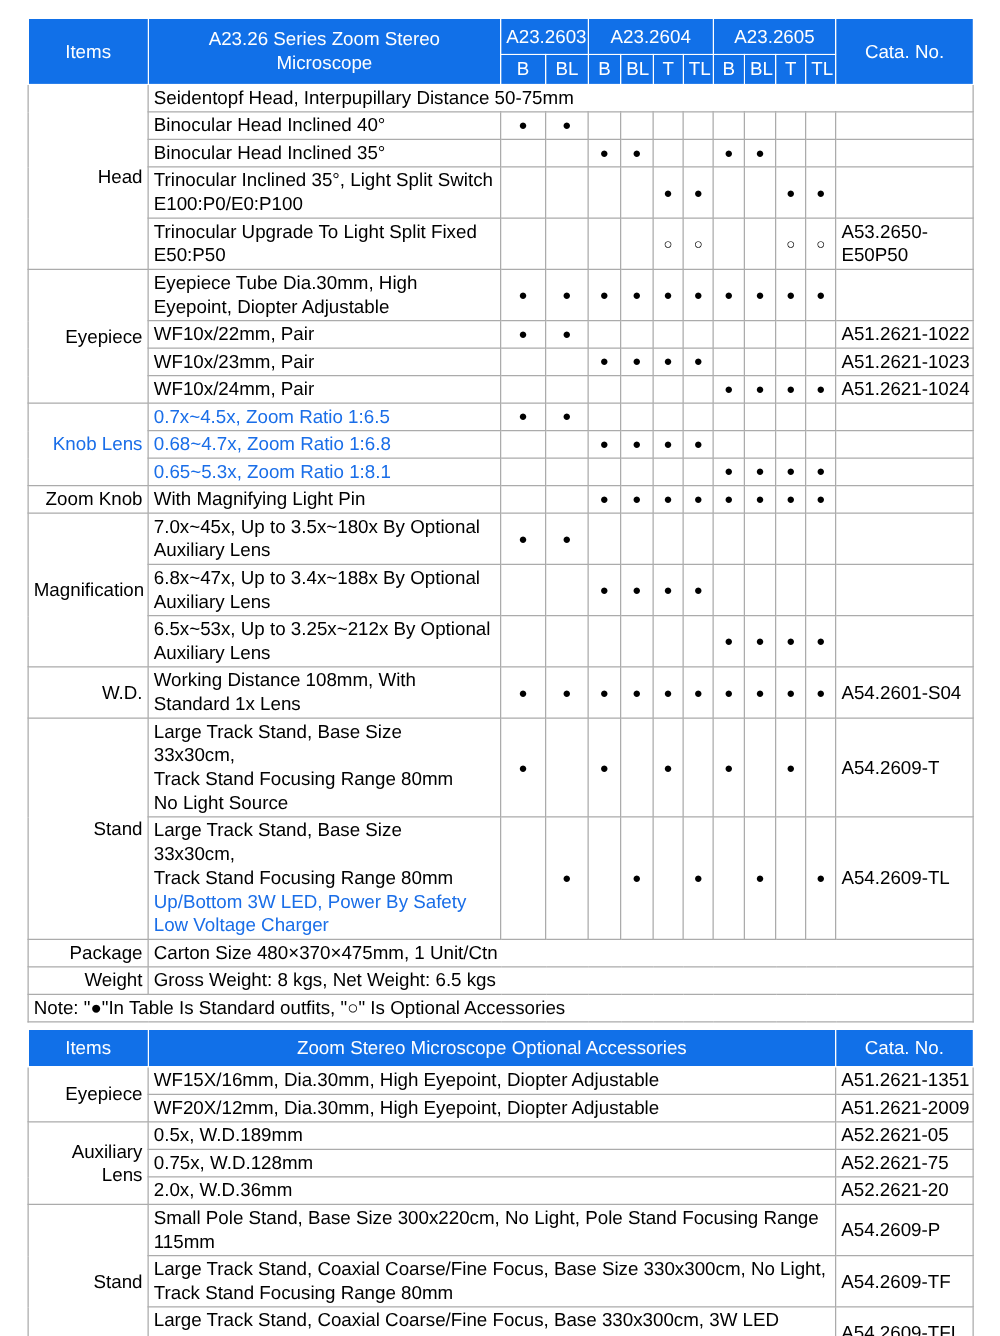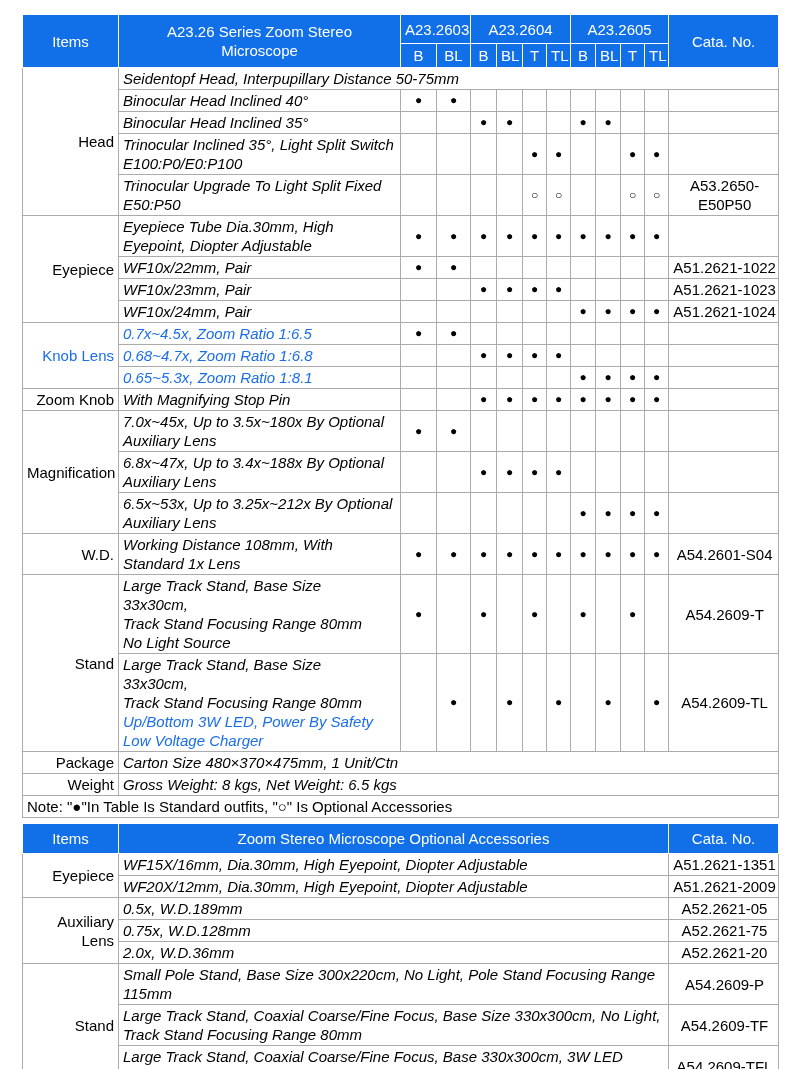--- a/index.html
+++ b/index.html
@@ -17,23 +17,23 @@
   table.t{border-collapse:collapse;table-layout:fixed;width:756px;border:1.5px solid var(--outer);}
   table.t2{margin-top:5px;}
   .t td,.t th{border:1px solid var(--grid);font-size:15px;line-height:19px;padding:1px 4px;
               vertical-align:middle;overflow:hidden;font-weight:normal;}
   .t th{background:var(--header_bg);color:var(--header_text);border-color:rgba(255,255,255,0.45);
         text-align:center;white-space:pre-line;}
   .t thead tr.r1 th{height:26px;}
   .t thead tr.r2 th{height:21px;}
   .t2 thead th{height:27px;}
   td.item{text-align:right;vertical-align:middle;}
-  td.desc{text-align:left;white-space:pre-line;font-style:italic;}
+  td.desc{text-align:left;white-space:pre-line;}
   td.mark{text-align:center;padding:0;font-size:12px;line-height:19px;}
-  td.cata{text-align:center;padding:1px 2px 1px 4px;}
+  td.cata{text-align:left;padding:1px 2px 1px 4px;}
   .blue{color:var(--link);}
   td.note{text-align:left;}
 </style>
 </head>
 <body>
 
 <div class="page">
   <div class="content">
 
     <table class="t t1">
@@ -231,21 +231,21 @@
             <td class="mark"></td>
             <td class="mark"></td>
             <td class="mark">●</td>
             <td class="mark">●</td>
             <td class="mark">●</td>
             <td class="mark">●</td>
             <td class="cata"></td>
           </tr>
           <tr>
             <td class="item" rowspan="1">Zoom Knob</td>
-            <td class="desc"><span>With Magnifying Stop Pin</span></td>
+            <td class="desc"><span>With Magnifying Light Pin</span></td>
             <td class="mark"></td>
             <td class="mark"></td>
             <td class="mark">●</td>
             <td class="mark">●</td>
             <td class="mark">●</td>
             <td class="mark">●</td>
             <td class="mark">●</td>
             <td class="mark">●</td>
             <td class="mark">●</td>
             <td class="mark">●</td>

